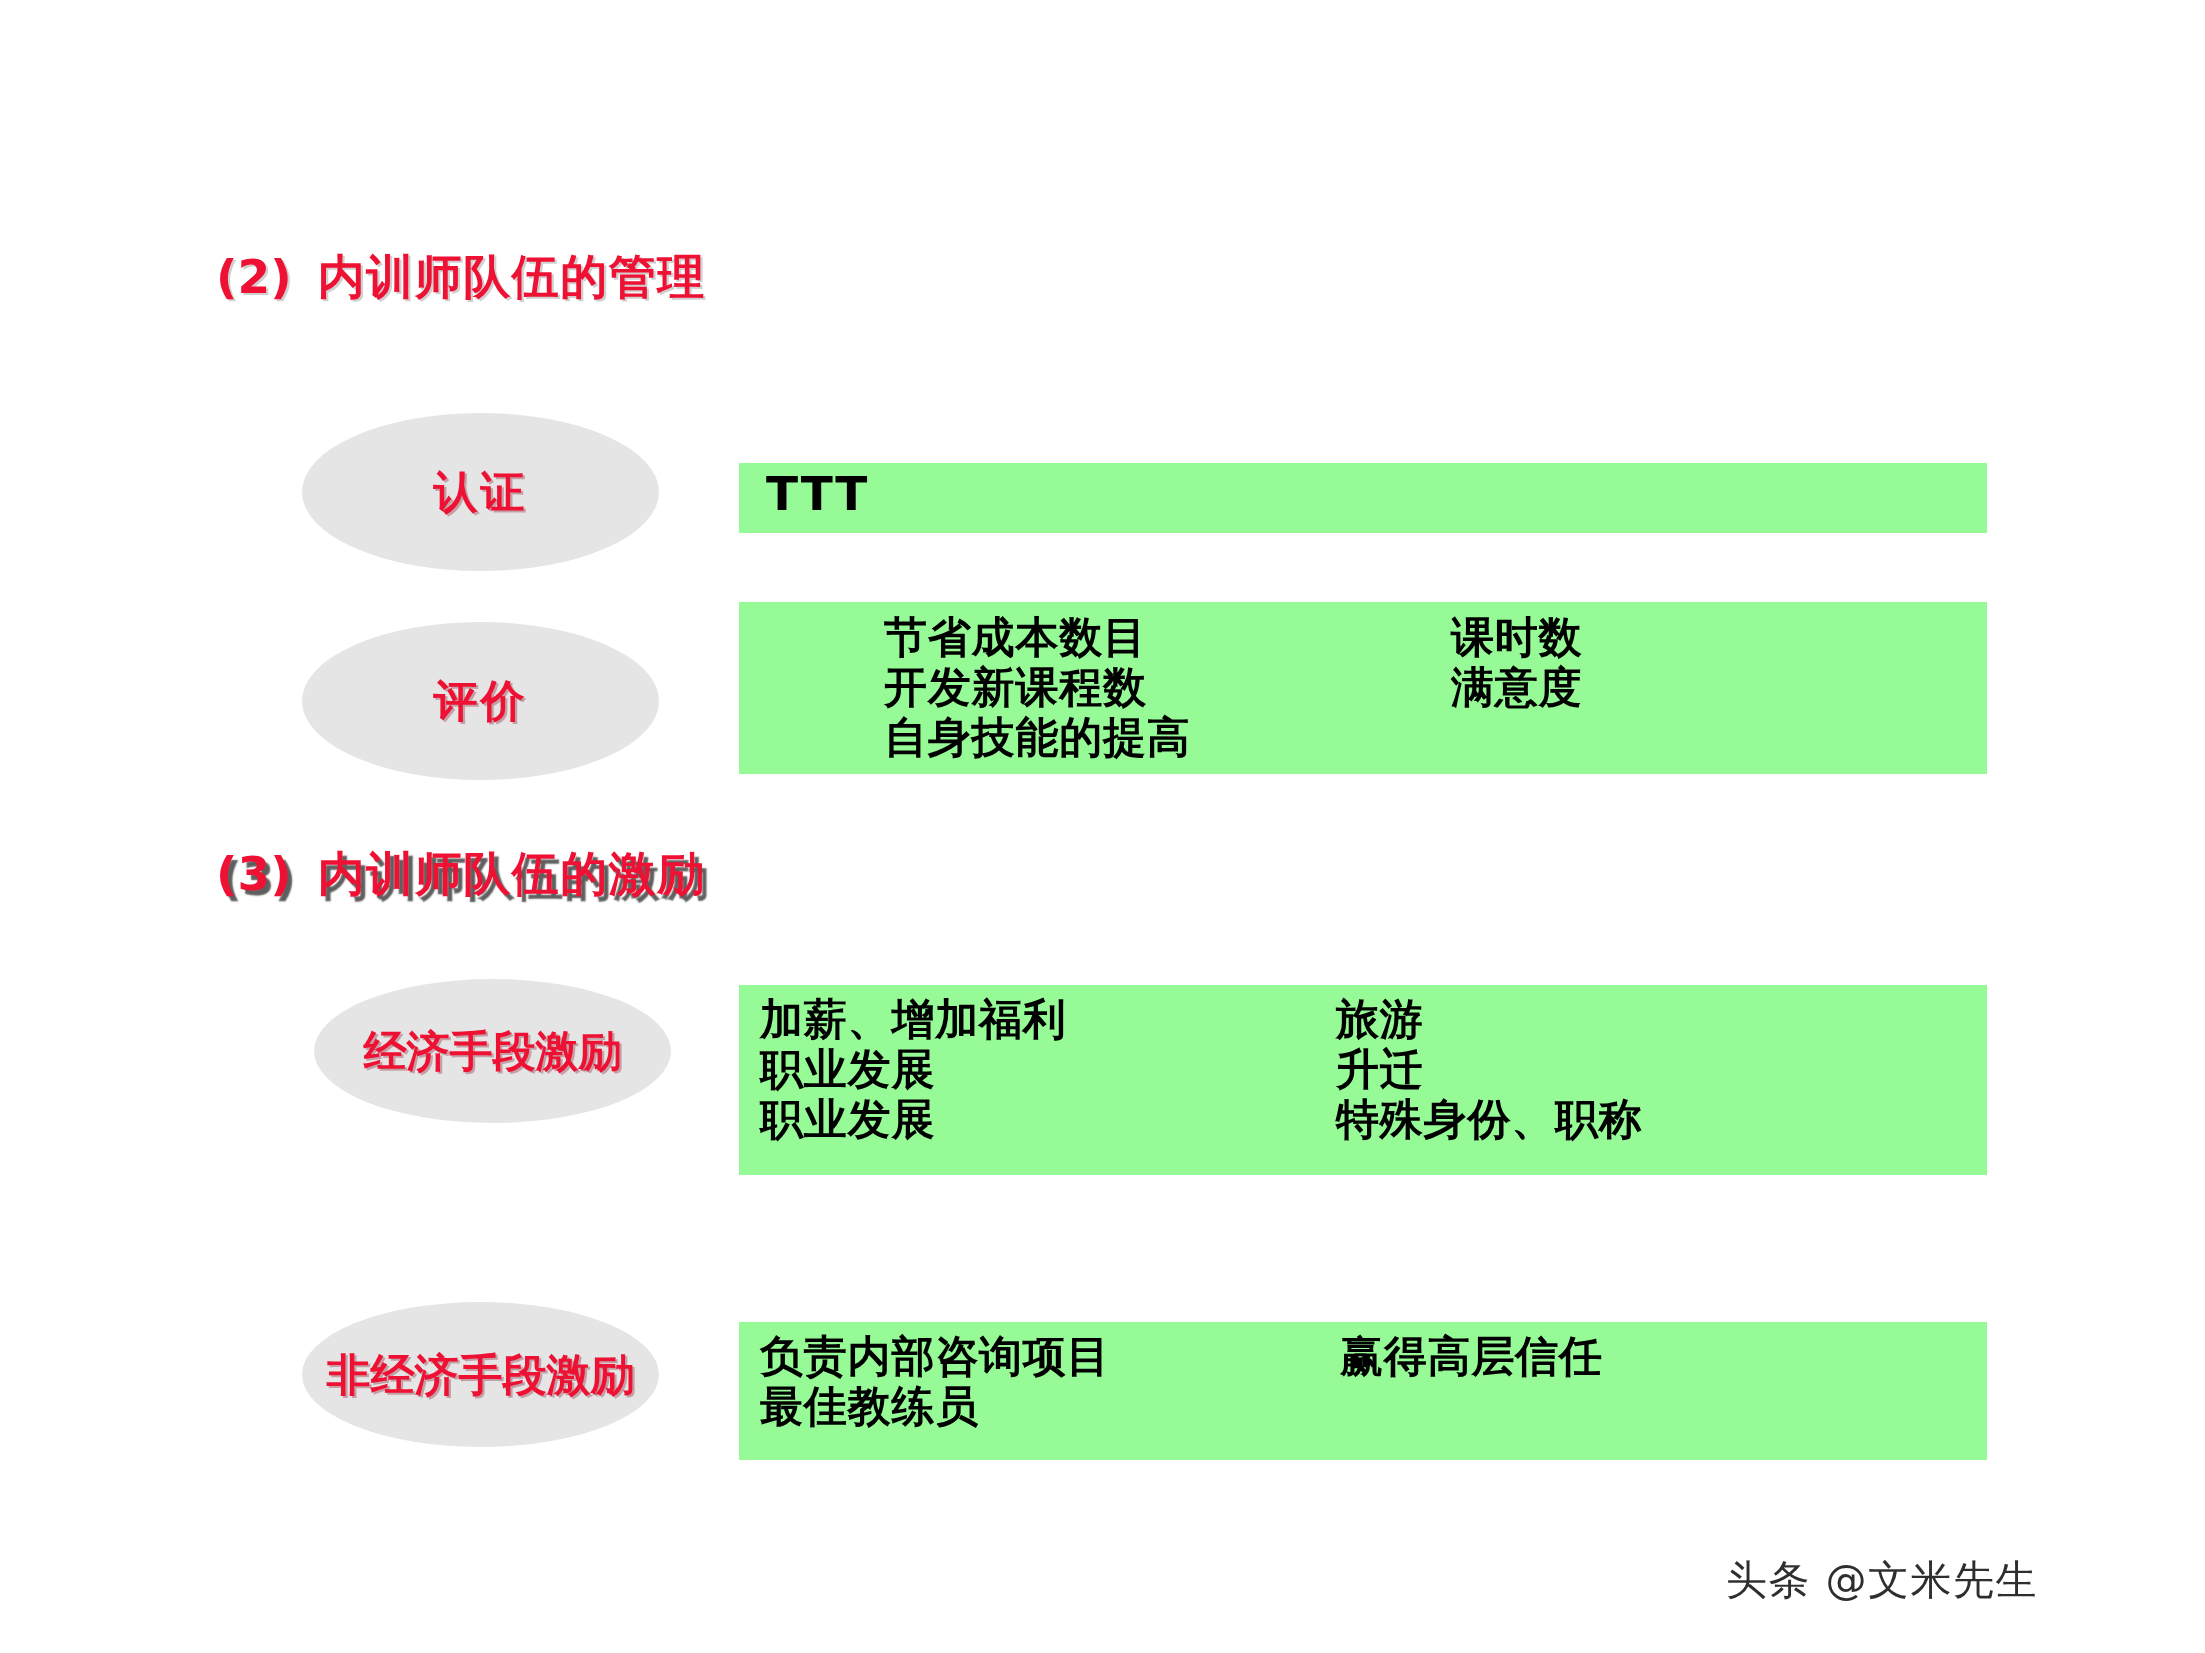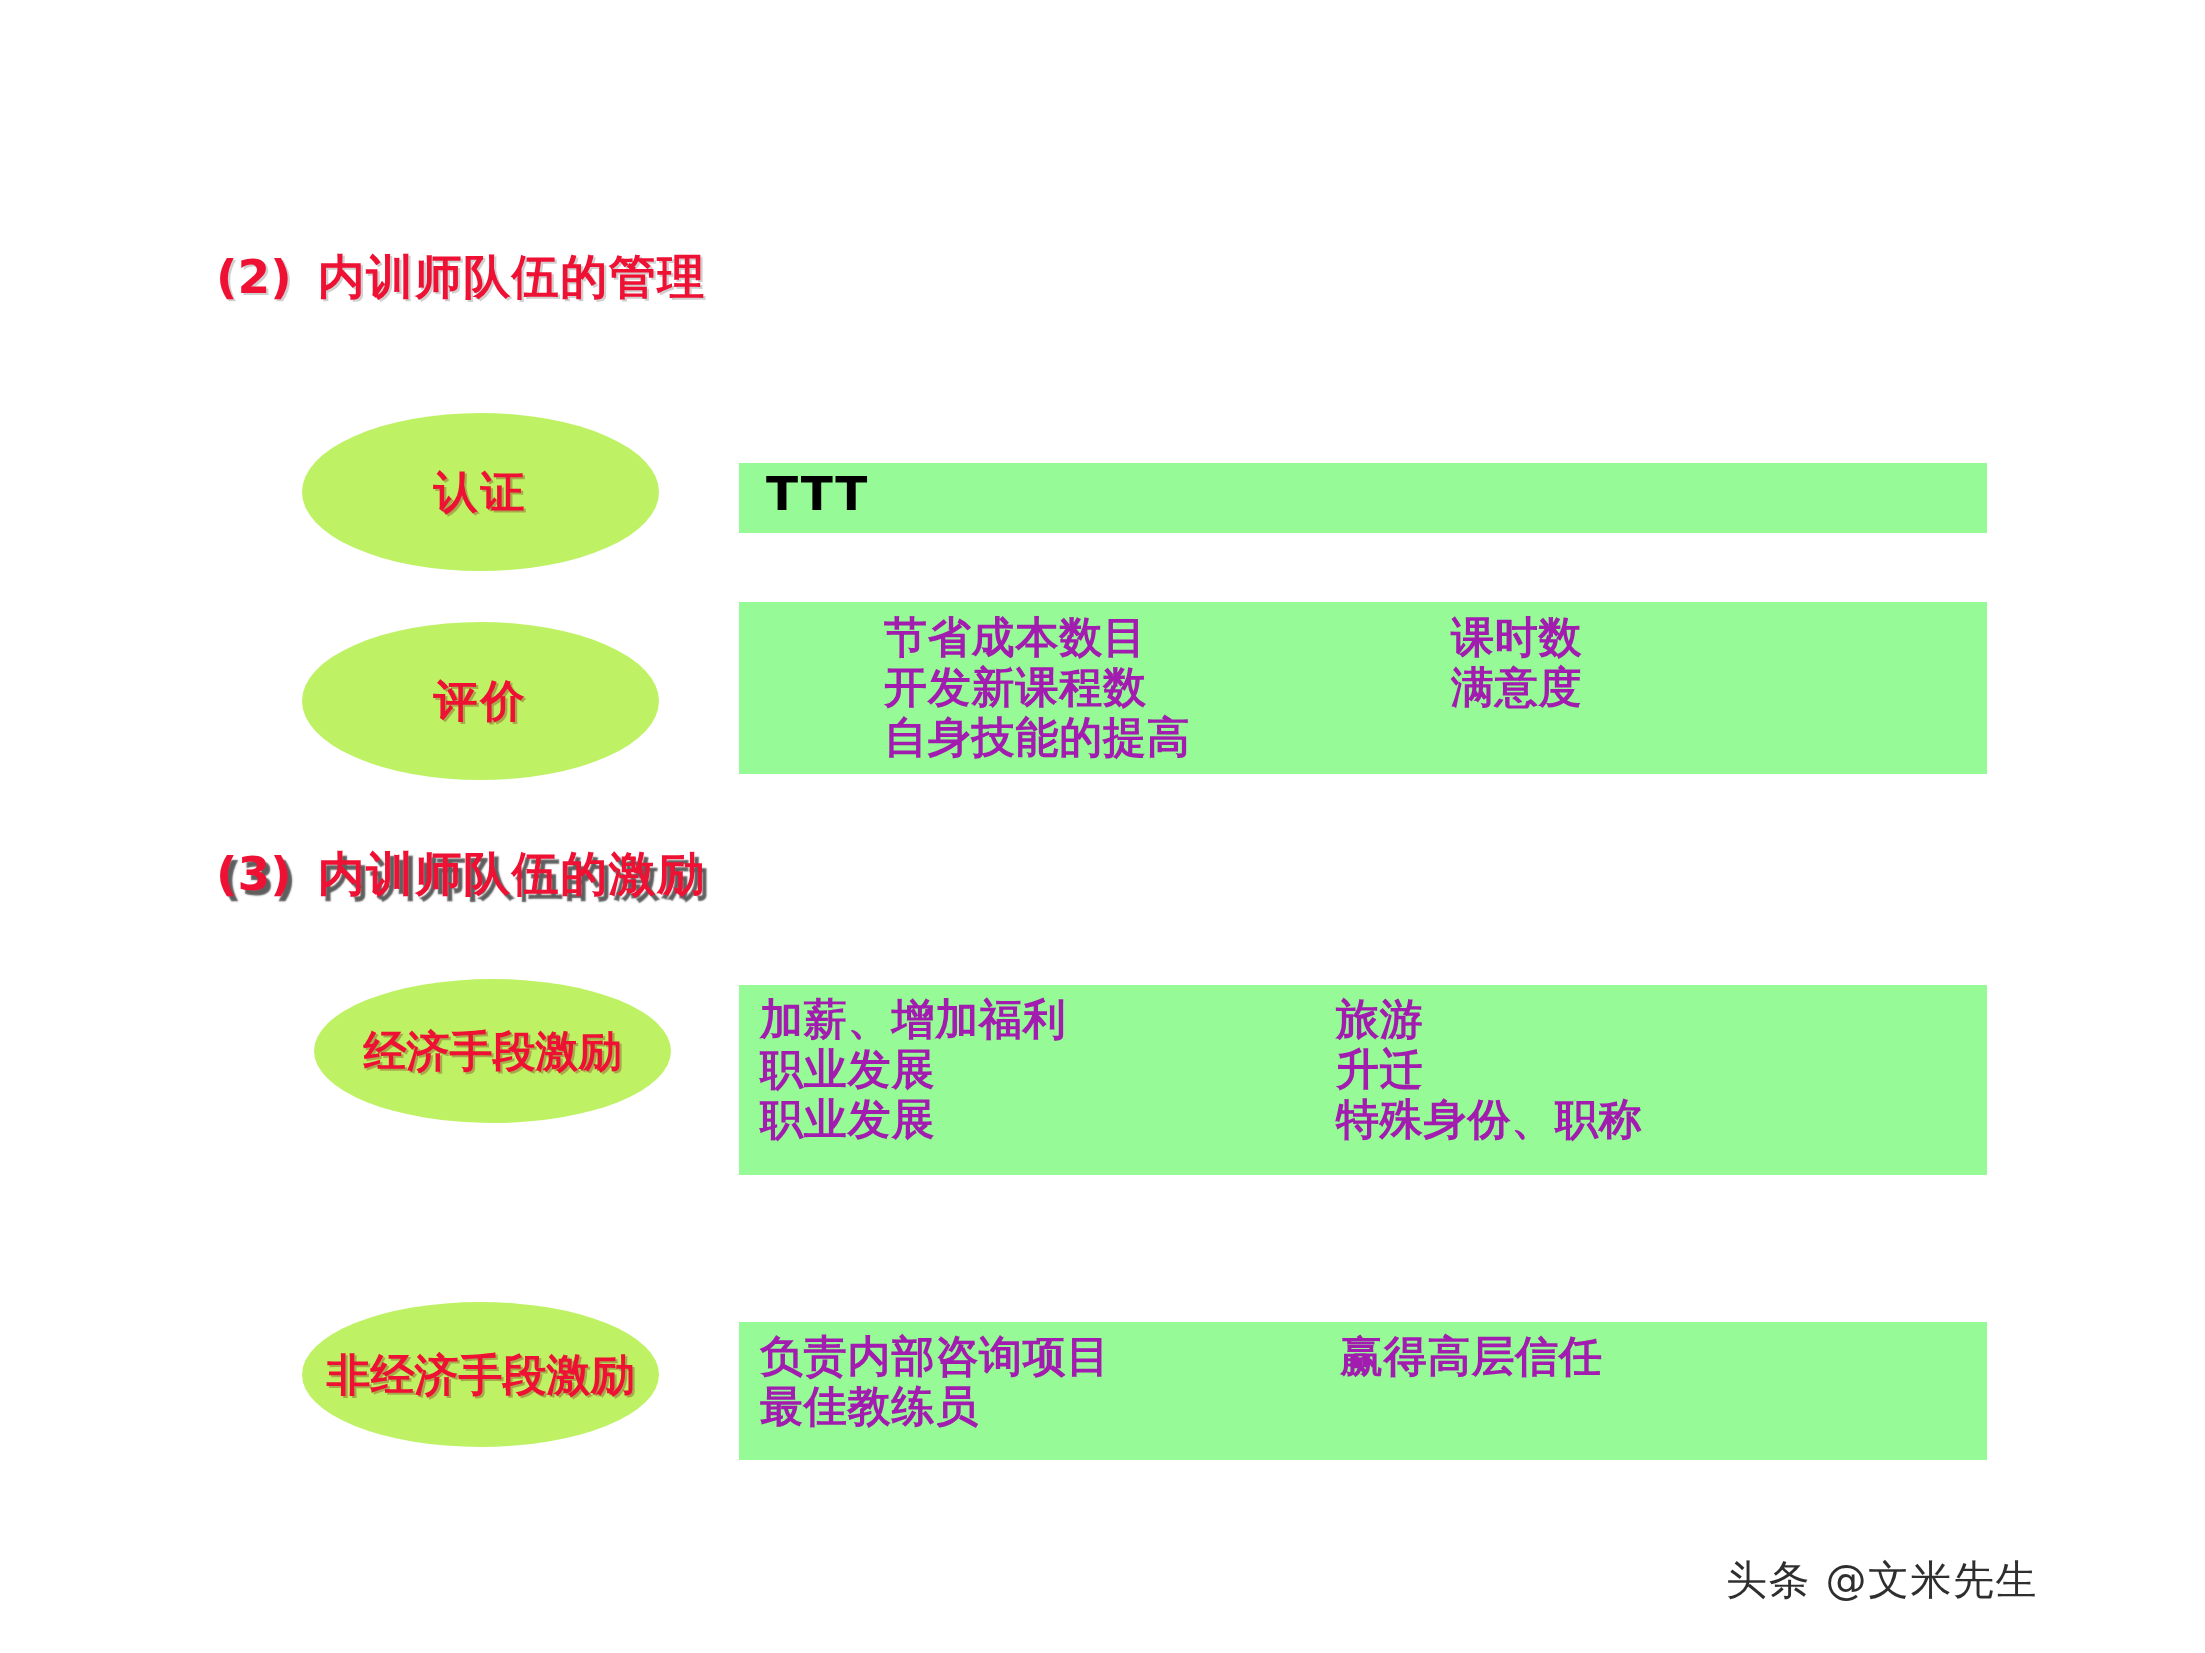--- a/index.html
+++ b/index.html
@@ -48,21 +48,21 @@
   }
   #heading-3 {
     left: 216px;
     top: 850px;
     text-shadow: 4.6px 4.6px 1.5px rgba(40,40,40,0.75);
   }
 
   
   .ellipse {
     position: absolute;
-    background: #bef264;
+    background: #e5e5e5;
     border-radius: 50%;
     display: flex;
     align-items: center;
     justify-content: center;
   }
   .ellipse .elabel {
     color: #ee1133;
     font-weight: bold;
     white-space: nowrap;
     line-height: 1;
@@ -103,21 +103,21 @@
   #ttt-label {
     left: 766px;
     top: 470px;
     font-size: 47px;
     letter-spacing: 1.5px;
   }
 
   
   .colblock {
     position: absolute;
-    color: #a21caf;
+    color: #000000;
     font-weight: bold;
     font-size: 43px;
     line-height: 1.16;
     white-space: nowrap;
     letter-spacing: 0.8px;
   }
 
   #pingjia-left  { left: 884px; top: 613px; }
   #pingjia-right { left: 1451px; top: 613px; text-align: right; }
 

